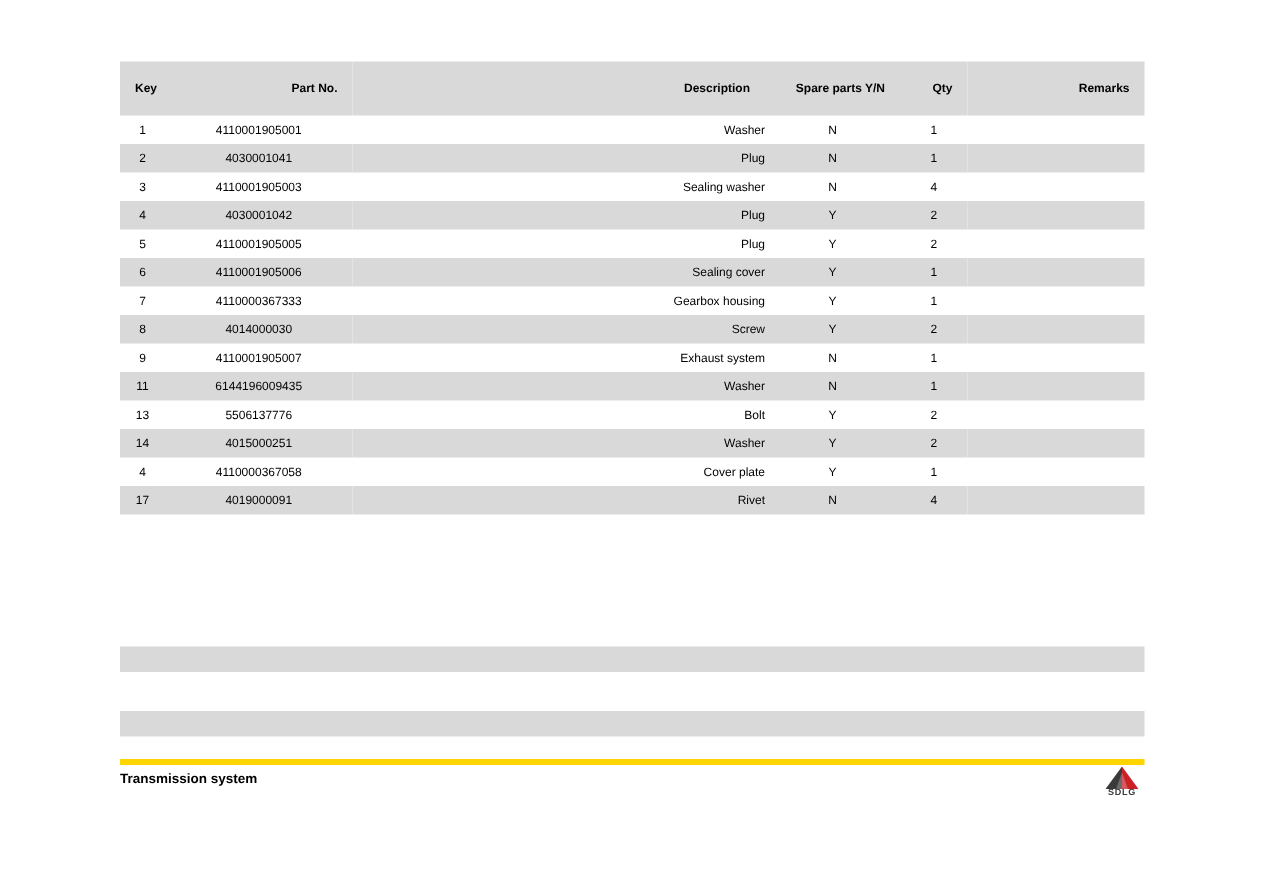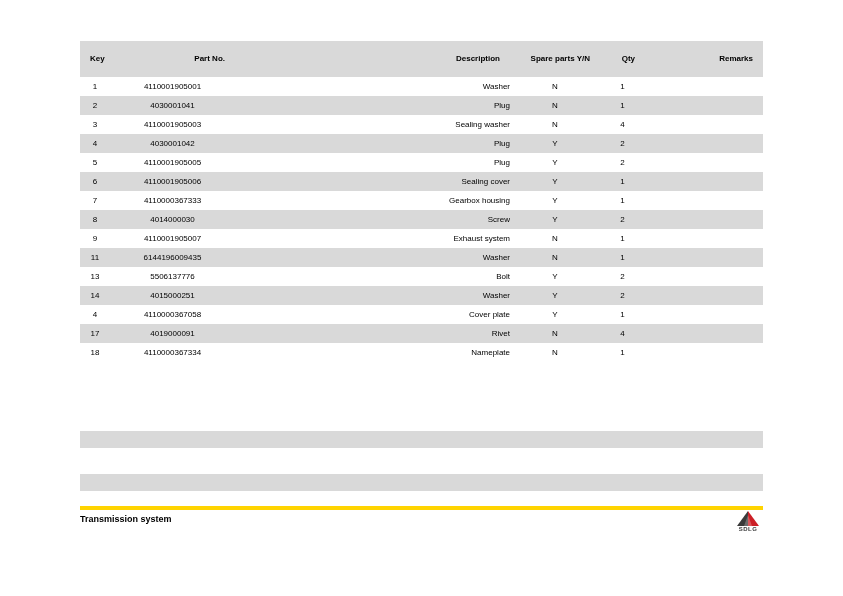--- a/index.html
+++ b/index.html
@@ -231,28 +231,20 @@
           <td class="col-remarks"></td>
         </tr>
         <tr>
           <td class="col-key">17</td>
           <td class="col-part_no">4019000091</td>
           <td class="col-description">Rivet</td>
           <td class="col-spare">N</td>
           <td class="col-qty">4</td>
           <td class="col-remarks"></td>
         </tr>
-        <tr>
-          <td class="col-key">18</td>
-          <td class="col-part_no">4110000367334</td>
-          <td class="col-description">Nameplate</td>
-          <td class="col-spare">N</td>
-          <td class="col-qty">1</td>
-          <td class="col-remarks"></td>
-        </tr>
       </tbody>
   </table>
 
   <div class="empty-bar bar-1"></div>
   <div class="empty-bar bar-2"></div>
 
   <div class="footer-rule"></div>
 
   <div class="footer-title">Transmission system</div>
 

